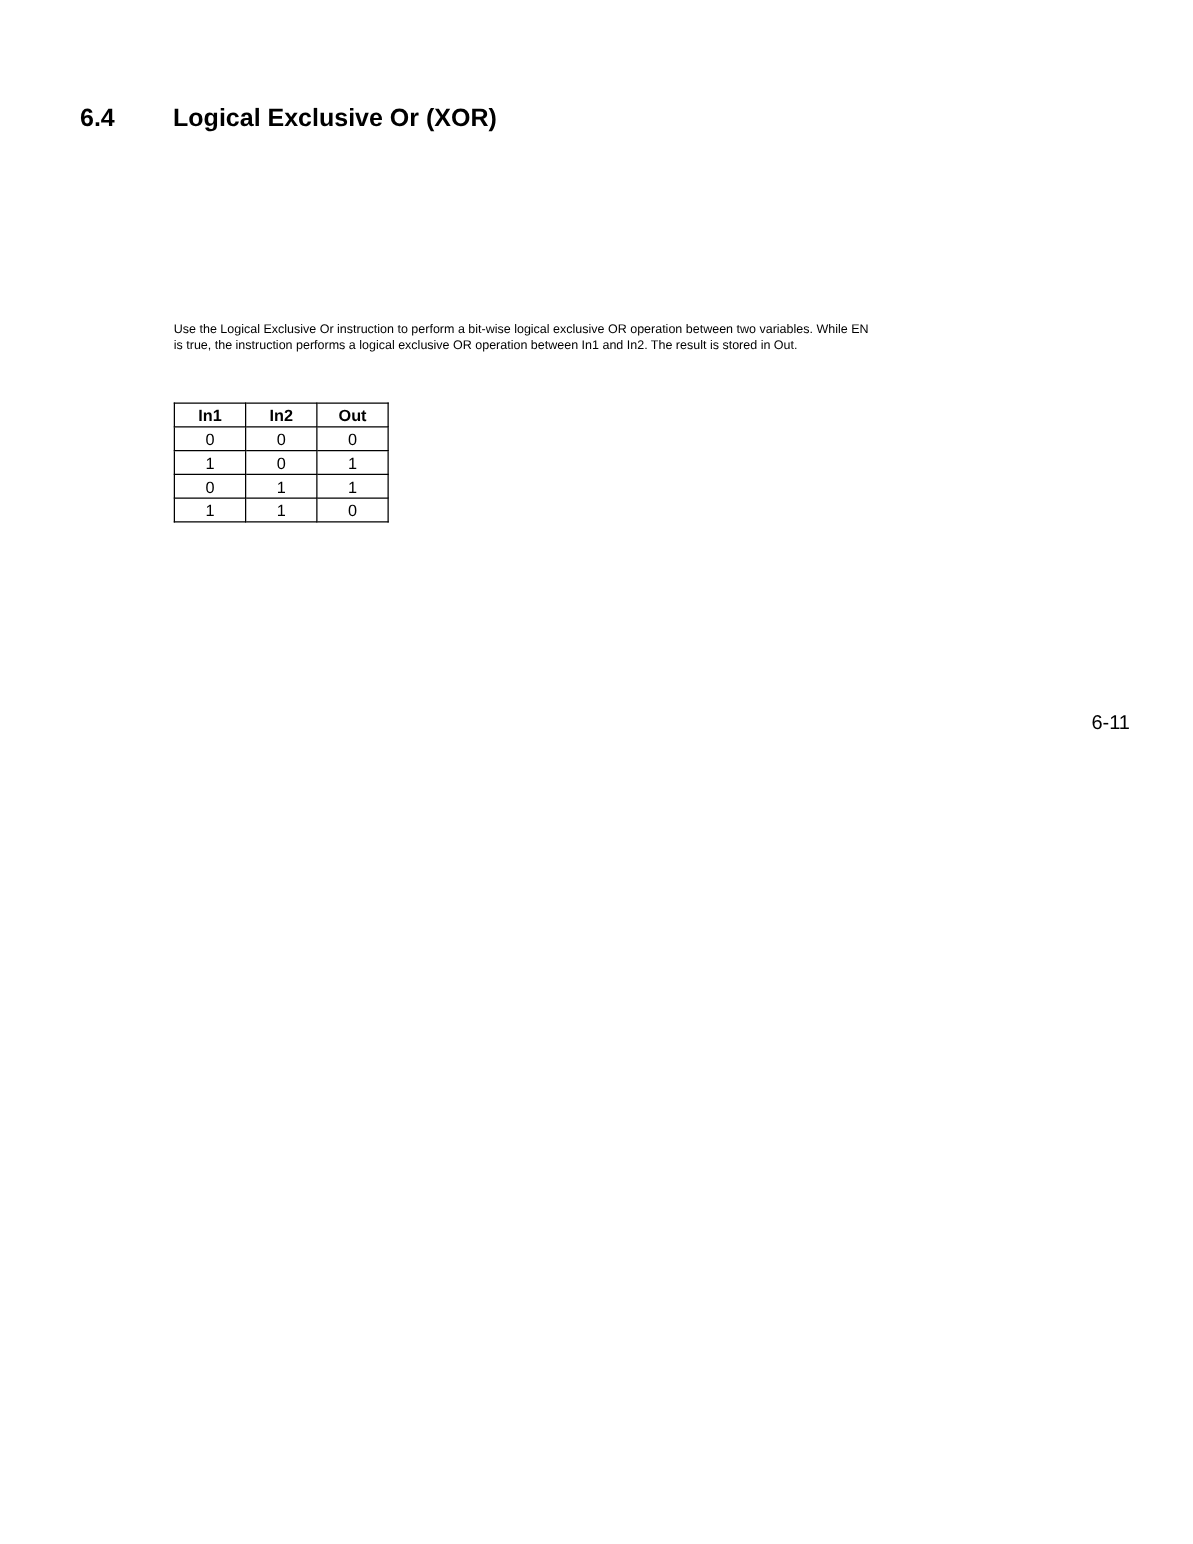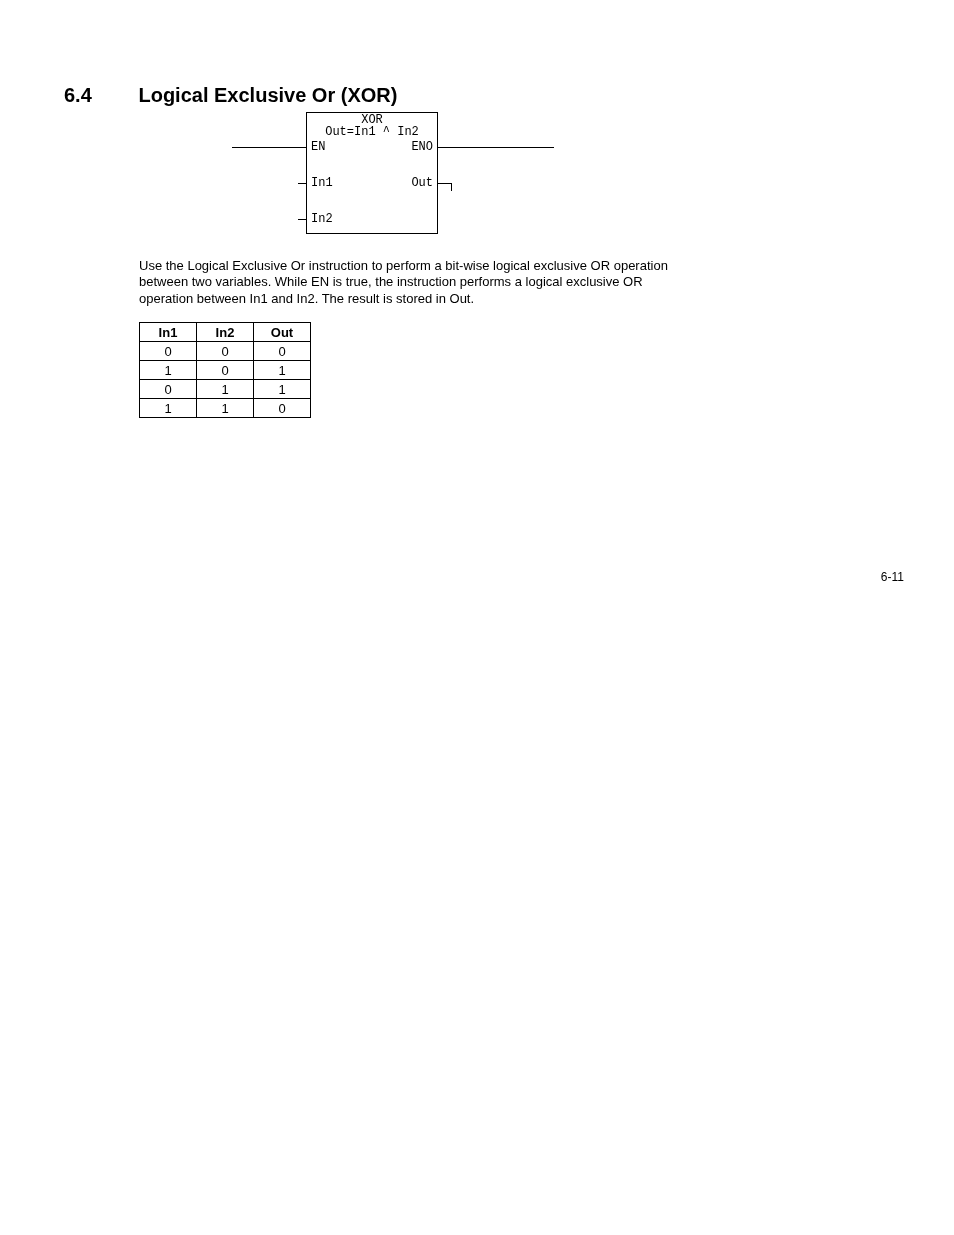--- a/index.html
+++ b/index.html
@@ -120,21 +120,21 @@
     left: 219px;
     width: 0;
     height: 8px;
     border-left: 1.5px solid #000;
   }
 
   .body-text {
     position: absolute;
     left: 139px;
     width: 560px;
-    font-size: 13px;
+    font-size: 10px;
     line-height: 1.25;
   }
   .para1 { top: 258px; }
   .para2 { top: 304px; }
 
   .truth-table {
     position: absolute;
     top: 322px;
     left: 139px;
     border-collapse: collapse;
@@ -149,50 +149,33 @@
     font-weight: normal;
   }
   .truth-table th {
     font-weight: bold;
   }
 
   .page-number {
     position: absolute;
     top: 570px;
     right: 50px;
-    font-size: 12px;
+    font-size: 16px;
   }
 </style>
 </head>
 <body>
 
 <div class="page">
 
   <div class="heading-row">
     <span class="section-number">6.4</span>
     <span class="section-title">Logical Exclusive Or (XOR)</span>
   </div>
 
-  <div class="fb-wrap">
-    <div class="rail-left-en"></div>
-    <div class="rail-right-eno"></div>
-    <div class="stub-in1"></div>
-    <div class="stub-in2"></div>
-    <div class="stub-out"></div>
-    <div class="stub-out-down"></div>
-    <div class="fb-box">
-      <div class="fb-title">XOR</div>
-      <div class="fb-eq">Out=In1 ^ In2</div>
-      <div class="fb-en">EN</div>
-      <div class="fb-eno">ENO</div>
-      <div class="fb-in1">In1</div>
-      <div class="fb-out">Out</div>
-      <div class="fb-in2">In2</div>
-    </div>
-  </div>
 
   <div class="body-text para1">Use the Logical Exclusive Or instruction to perform a bit-wise logical exclusive OR operation between two variables. While EN is true, the instruction performs a logical exclusive OR operation between In1 and In2. The result is stored in Out.</div>
 
   <table class="truth-table">
     <thead>
       <tr>
         <th>In1</th>
         <th>In2</th>
         <th>Out</th>
       </tr>

